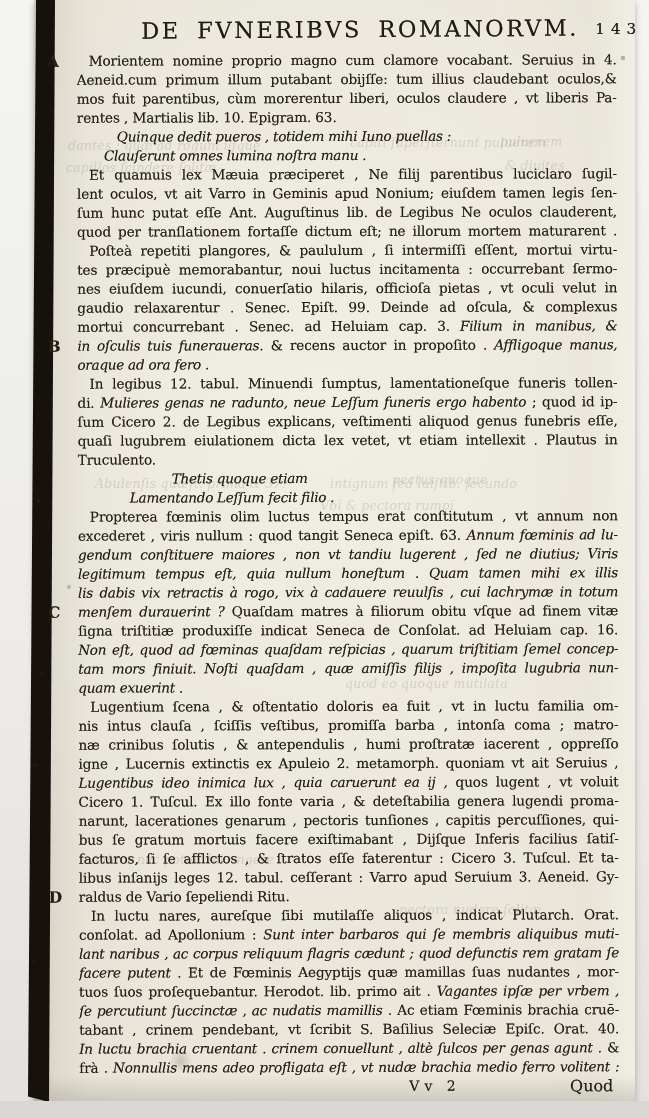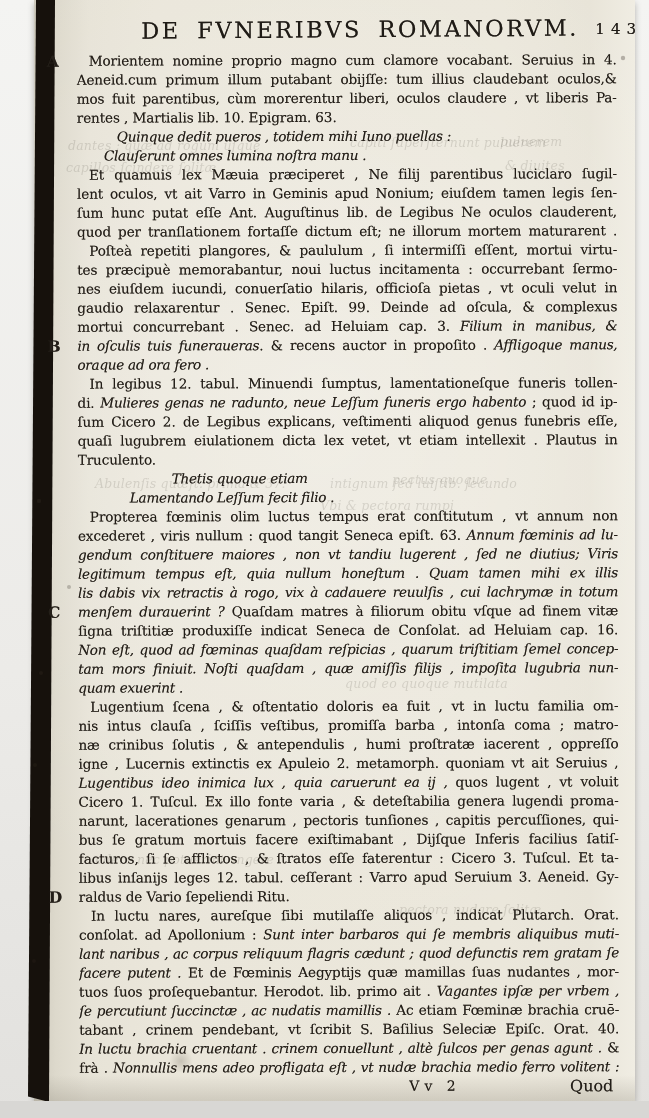--- a/index.html
+++ b/index.html
@@ -278,21 +278,21 @@
       <div class="row">
         <div class="mcol"></div>
         <div class="line"><span class="i">facere putent .</span><span class="r"> Et de Fœminis Aegyptijs quæ mamillas ſuas nudantes , mor-</span></div>
       </div>
       <div class="row">
         <div class="mcol"></div>
         <div class="line"><span class="r">tuos ſuos proſequebantur. Herodot. lib. primo ait . </span><span class="i">Vagantes ipſæ per vrbem ,</span></div>
       </div>
       <div class="row">
         <div class="mcol"></div>
-        <div class="line"><span class="i">ſe percutiunt ſuccinctæ , ac nudatis mamillis .</span><span class="r"> Ac etiam Fœminæ brachia cruē-</span></div>
+        <div class="line"><span class="i">ſe percutiunt ſuccinctæ , ac nudatis mamillis .</span><span class="r"> Ac etiam Fœminis brachia cruē-</span></div>
       </div>
       <div class="row">
         <div class="mcol"></div>
         <div class="line"><span class="r">tabant , crinem pendebant, vt ſcribit S. Baſilius Seleciæ Epiſc. Orat. 40.</span></div>
       </div>
       <div class="row">
         <div class="mcol"></div>
         <div class="line"><span class="i">In luctu brachia cruentant . crinem conuellunt , altè ſulcos per genas agunt .</span><span class="r"> &amp; in-</span></div>
       </div>
       <div class="row">

